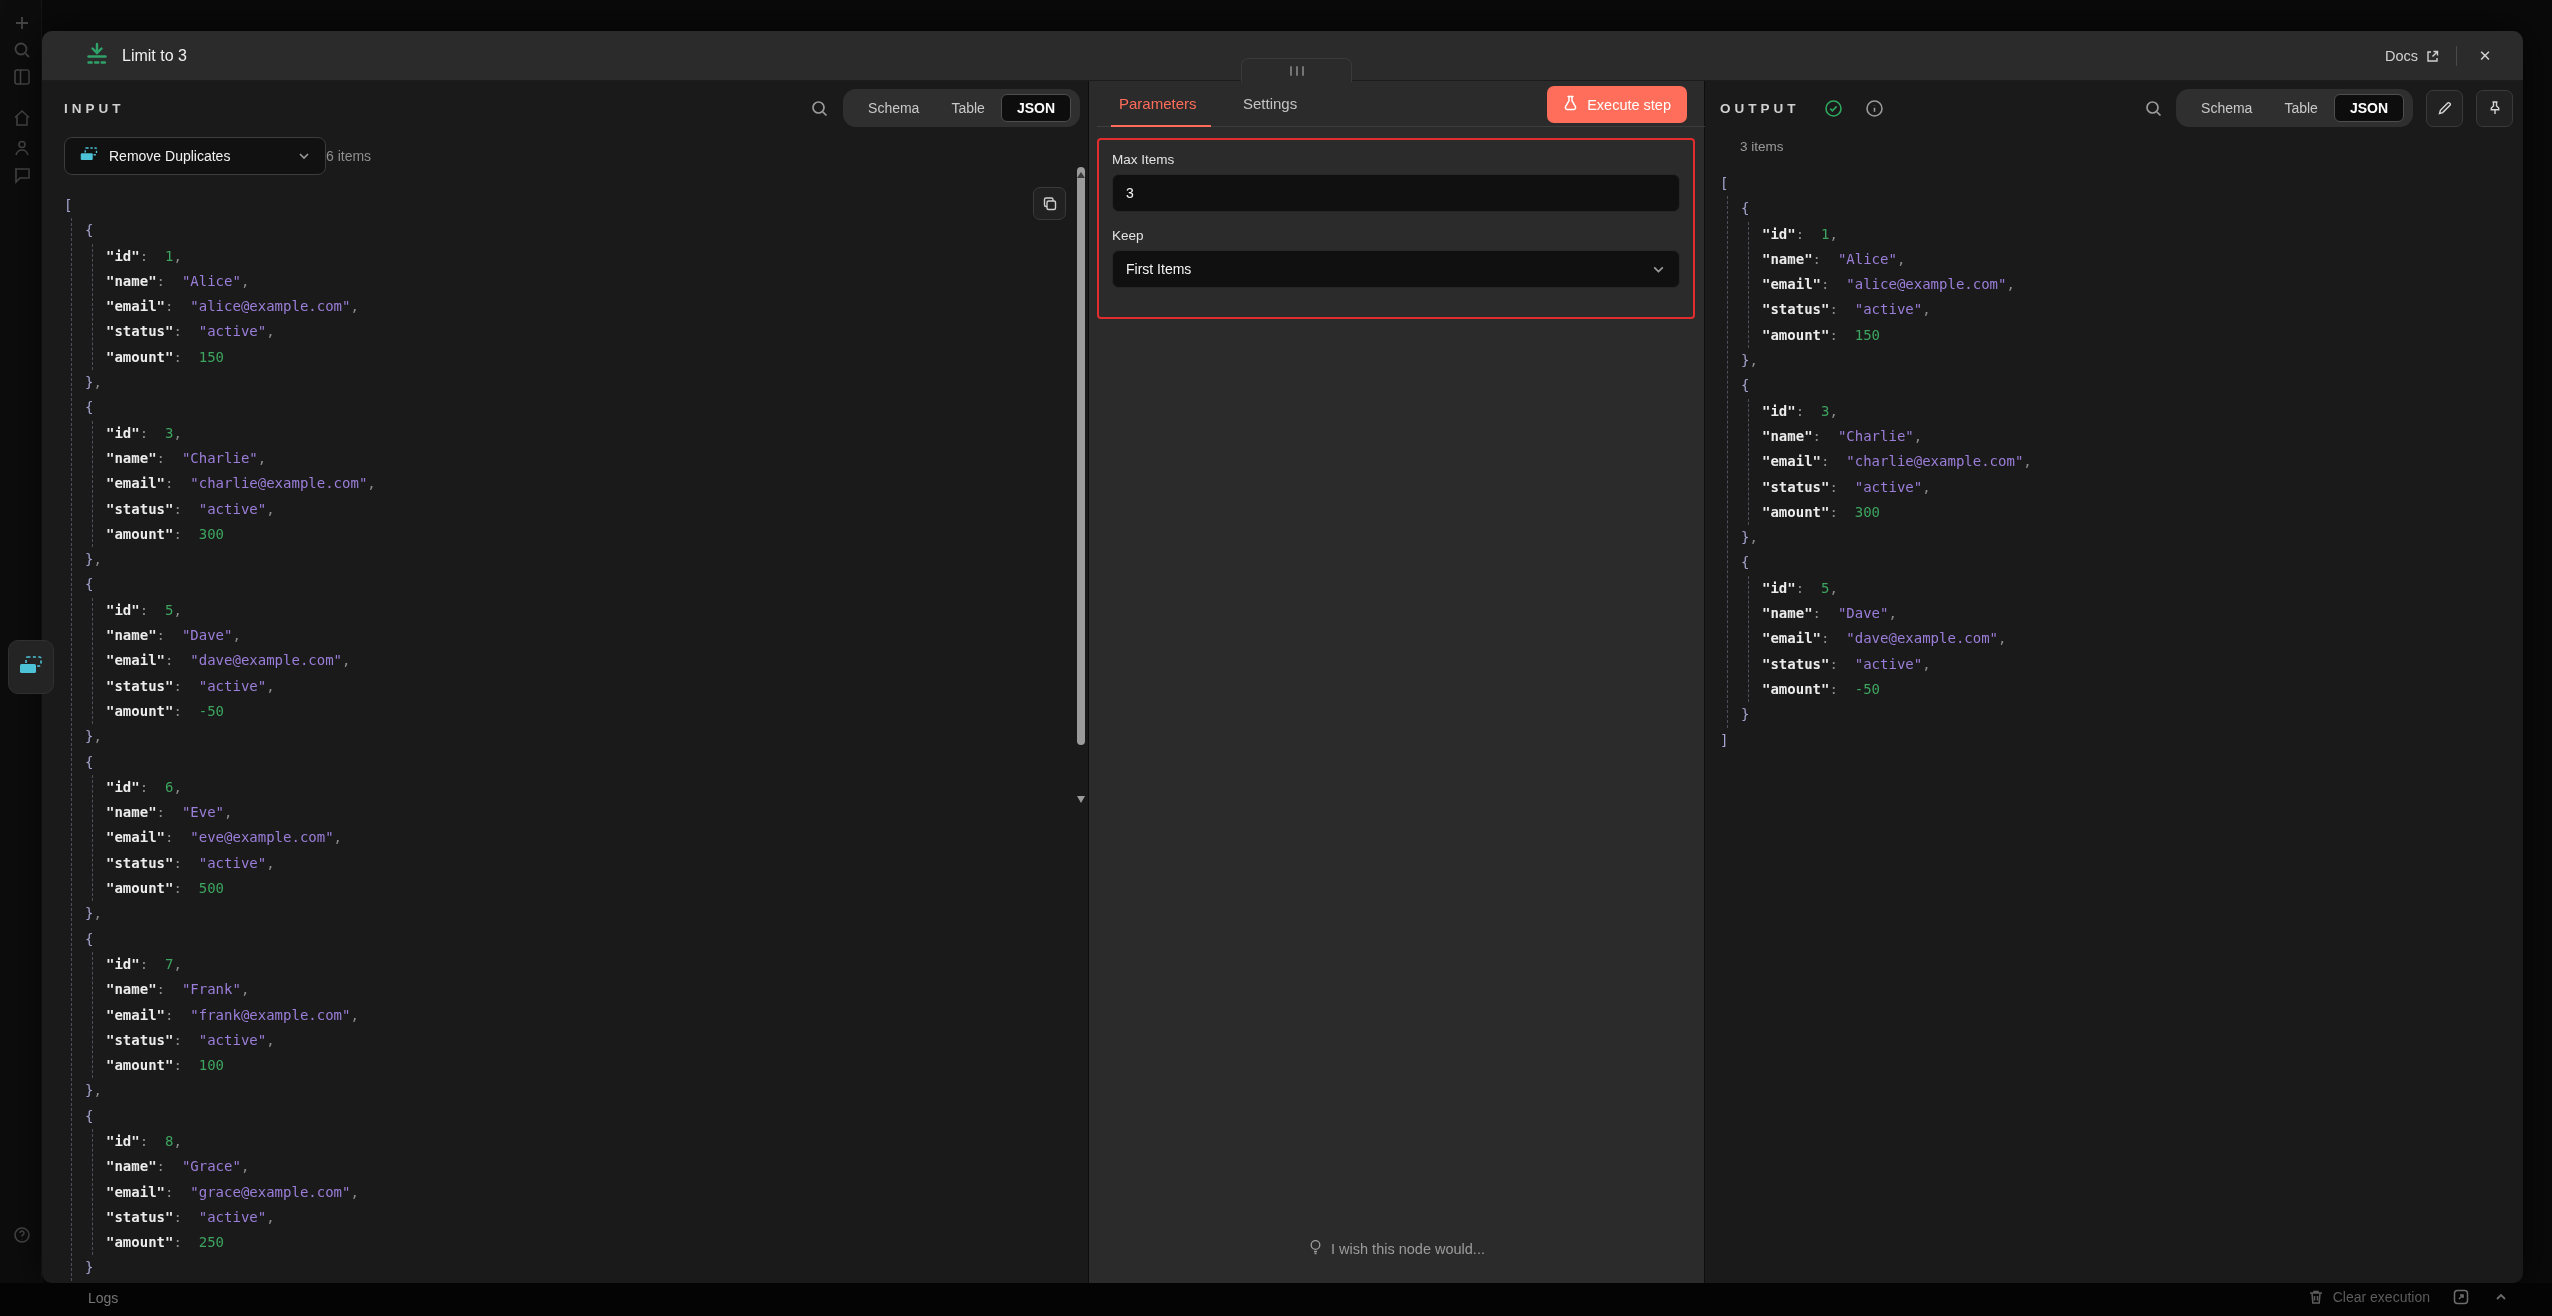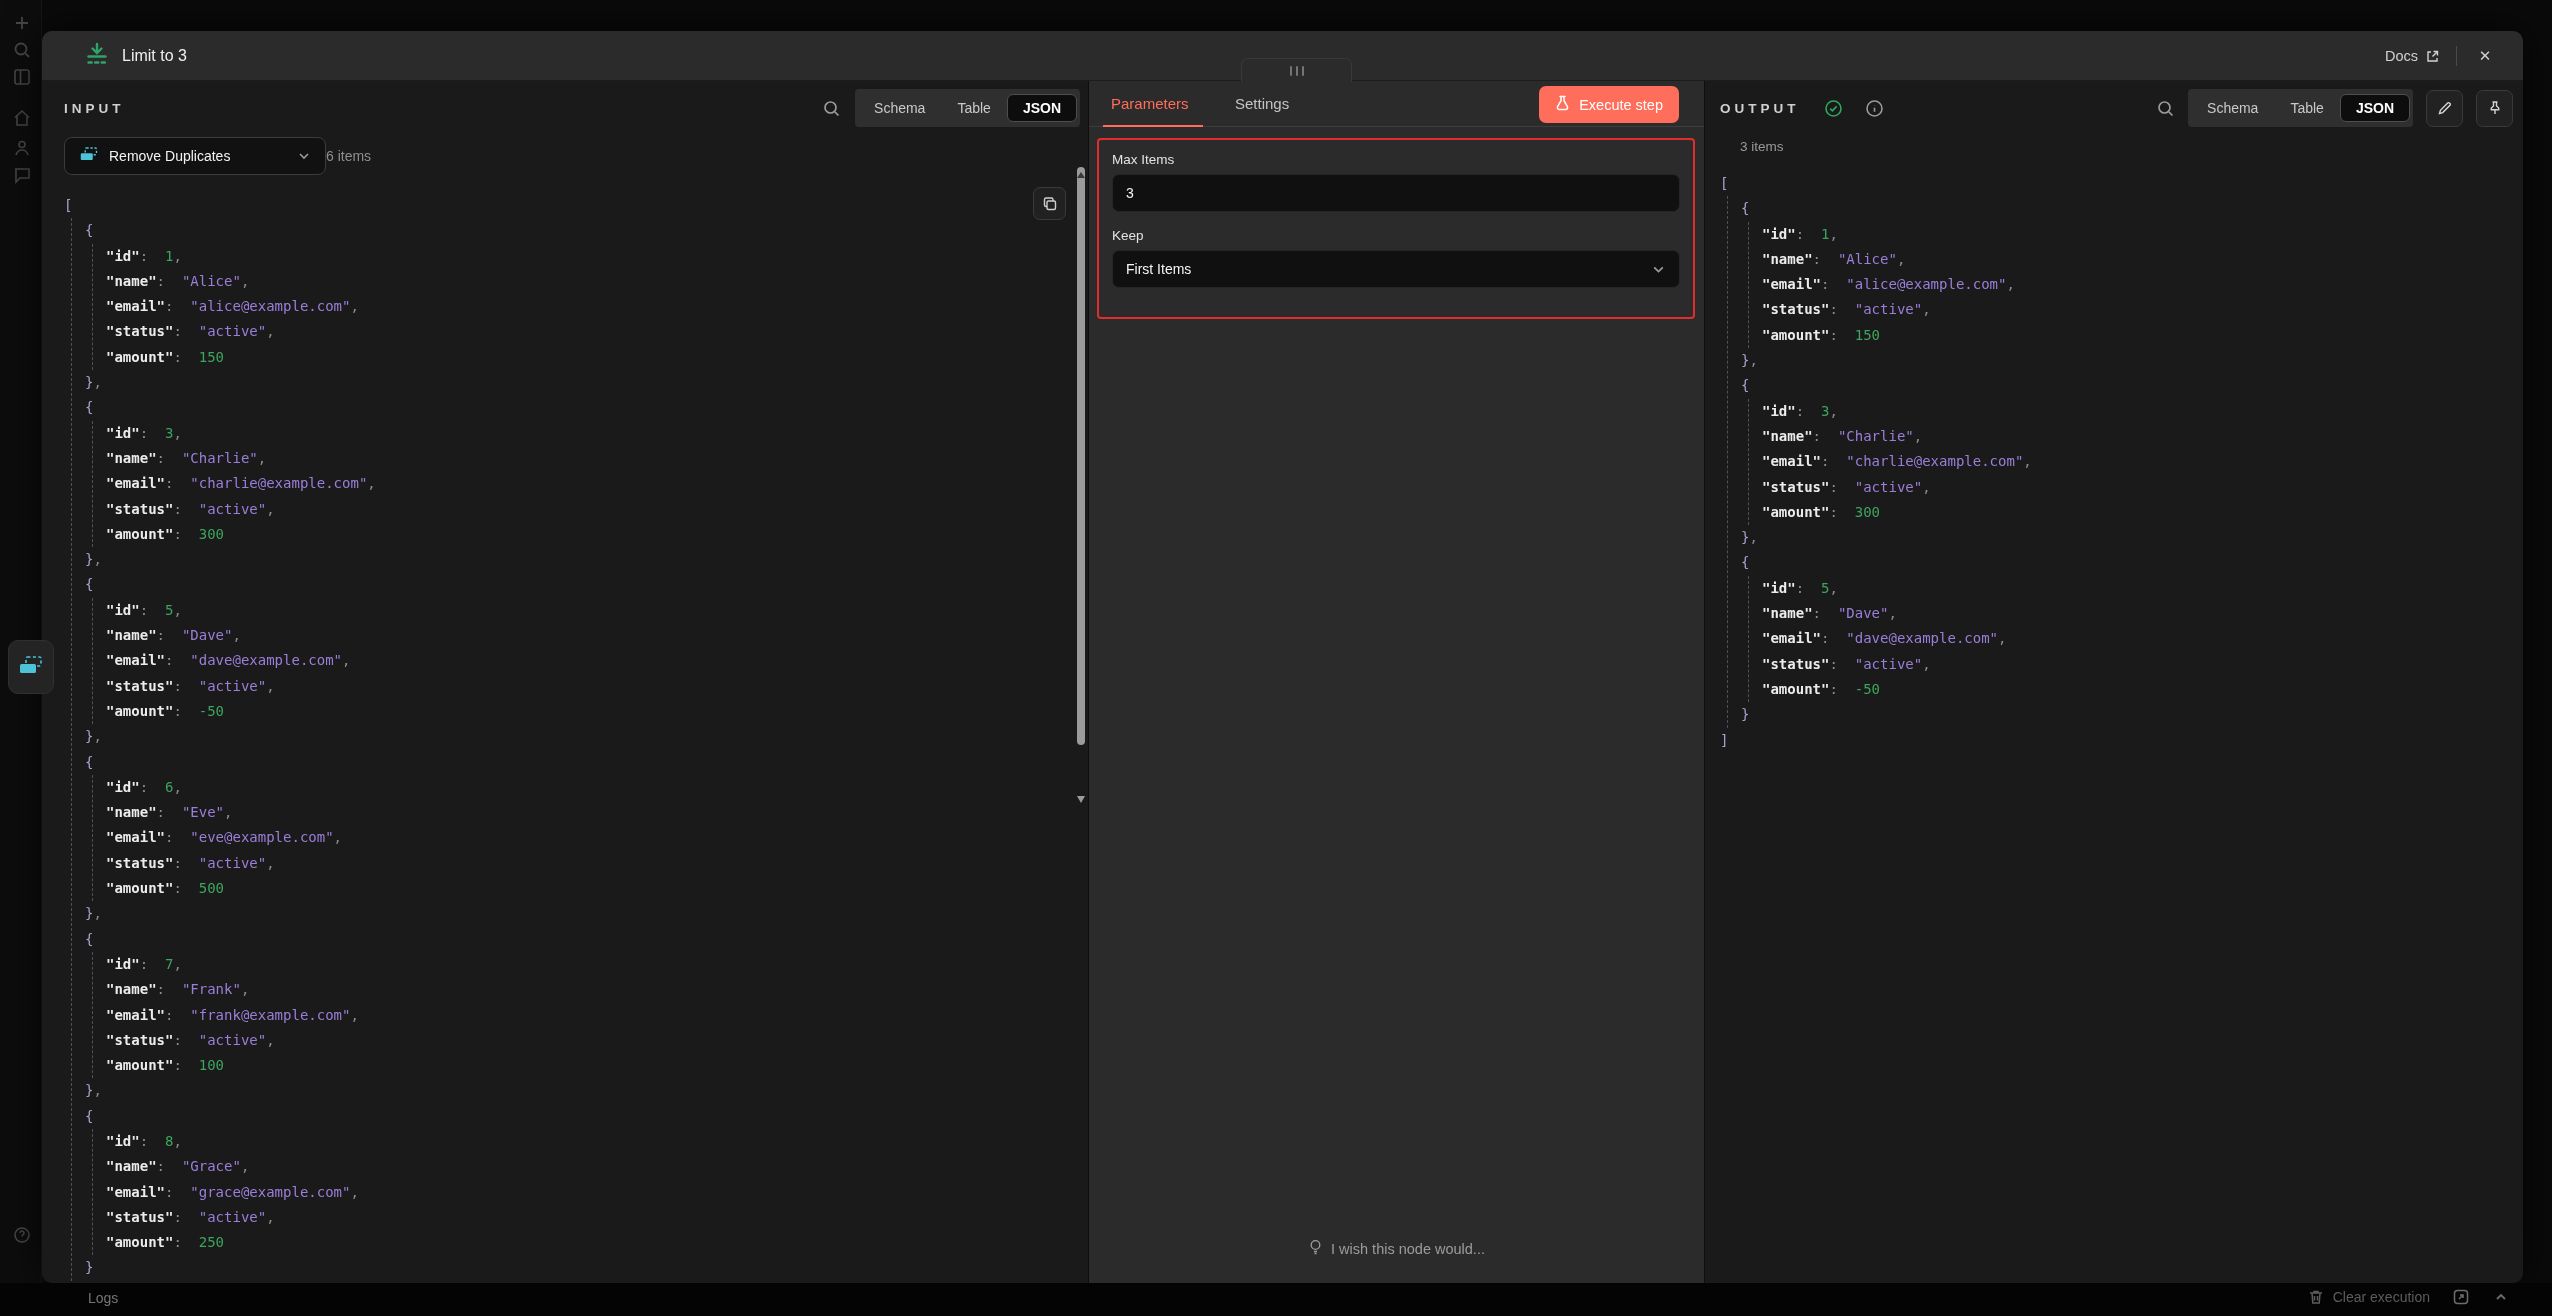--- a/index.html
+++ b/index.html
@@ -32,21 +32,21 @@
   .title-right { position:absolute; right:26px; top:0; height:50px; display:flex; align-items:center; gap:16px;margin-left:44px; }
   .docs-link { display:flex; align-items:center; gap:7px; color:#d2d2d2; font-size:14.5px; cursor:pointer; }
   .vdiv { width:1px; height:20px; background:#4a4a4a; }
   .close-x { color:#d2d2d2; font-size:15px; width:24px; text-align:center; cursor:pointer; }
 
   .panels { position:absolute; left:0; top:50px; width:100%; height:1202px; display:flex; }
 
   
   .io-head { position:absolute; top:8px; height:38px; display:flex; align-items:center; }
   .io-title { font-size:13.5px; font-weight:bold; letter-spacing:4px; color:#d0d0d0; }
-  .pillbox { background:#2f2f2f; border-radius:4px; padding:3px; display:flex; align-items:center; height:38px; }
+  .pillbox { background:#2f2f2f; border-radius:13px; padding:9px; display:flex; align-items:center; height:38px; }
   .pill { padding:5px 15px; font-size:14px; color:#c9c9c9; border-radius:6px; border:1px solid transparent; cursor:pointer; white-space:nowrap; }
   .pill.sel { background:#0d0d0d; color:#ffffff; border-color:#4e4e4e; font-weight:bold; }
   .sq-btn { width:37px; height:37px; background:#222222; border:1px solid #3a3a3a; border-radius:7px;
     display:flex; align-items:center; justify-content:center; cursor:pointer; }
   .ic { color:#9a9a9a; } .ic svg { display:block; }
 
   
   .input-panel { position:relative; width:1046px; height:100%; background:#1a1a1a; }
   .input-panel .io-head { left:22px; }
   .input-head-right { position:absolute; right:8px; top:8px; display:flex; align-items:center; gap:14px; }
@@ -78,21 +78,21 @@
   .sb-down { position:absolute; left:1px; bottom:0; width:0; height:0;
     border-left:4px solid transparent; border-right:4px solid transparent; border-top:7px solid #9b9b9b; }
 
   
   .center-panel { position:relative; width:617px; height:100%; background:#2b2b2b;
     border-left:1px solid #0e0e0e; border-right:1px solid #0e0e0e; }
   .drag-tab { position:absolute; left:1199px; top:27px; width:111px; height:24px; background:#2b2b2b;
     border:1px solid #3a3a3a; border-bottom:none; border-radius:7px 7px 0 0; display:flex; align-items:center;
     justify-content:center; gap:4px; z-index:5; cursor:grab; }
   .grip { width:2px; height:10px; background:#757575; border-radius:1px; }
-  .param-tabs { position:absolute; left:0; top:0; width:100%; height:46px; border-bottom:1px solid #3d3d3d; }
+  .param-tabs { position:absolute; left:8px; top:0; width:100%; height:46px; border-bottom:1px solid #3d3d3d; }
   .ptab { position:absolute; top:0; height:46px; line-height:46px; font-size:15px; cursor:pointer; }
   .ptab.param { left:22px; color:#ff6d5a; }
   .ptab.settings { left:146px; color:#c4c4c4; }
   .ptab-underline { position:absolute; left:14px; bottom:-1px; width:100px; height:2px; background:#ff6d5a; }
   .exec-btn { position:absolute; right:25px; top:5px; height:37px; padding:0 16px; background:#ff6e5a; border:none;
     border-radius:7px; color:#fff; font-size:14.5px; font-family:inherit; display:flex; align-items:center; gap:9px; cursor:pointer; }
   .red-box { position:absolute; left:8px; top:57px; width:598px; height:181px; border:2px solid #e12d2d;
     border-radius:4px; padding:12px 13px; }
   .field-label { color:#e3e3e3; font-size:13.5px; margin-bottom:7px; }
   .text-input { width:100%; height:38px; background:#101010; border:1px solid #262626; border-radius:7px;

